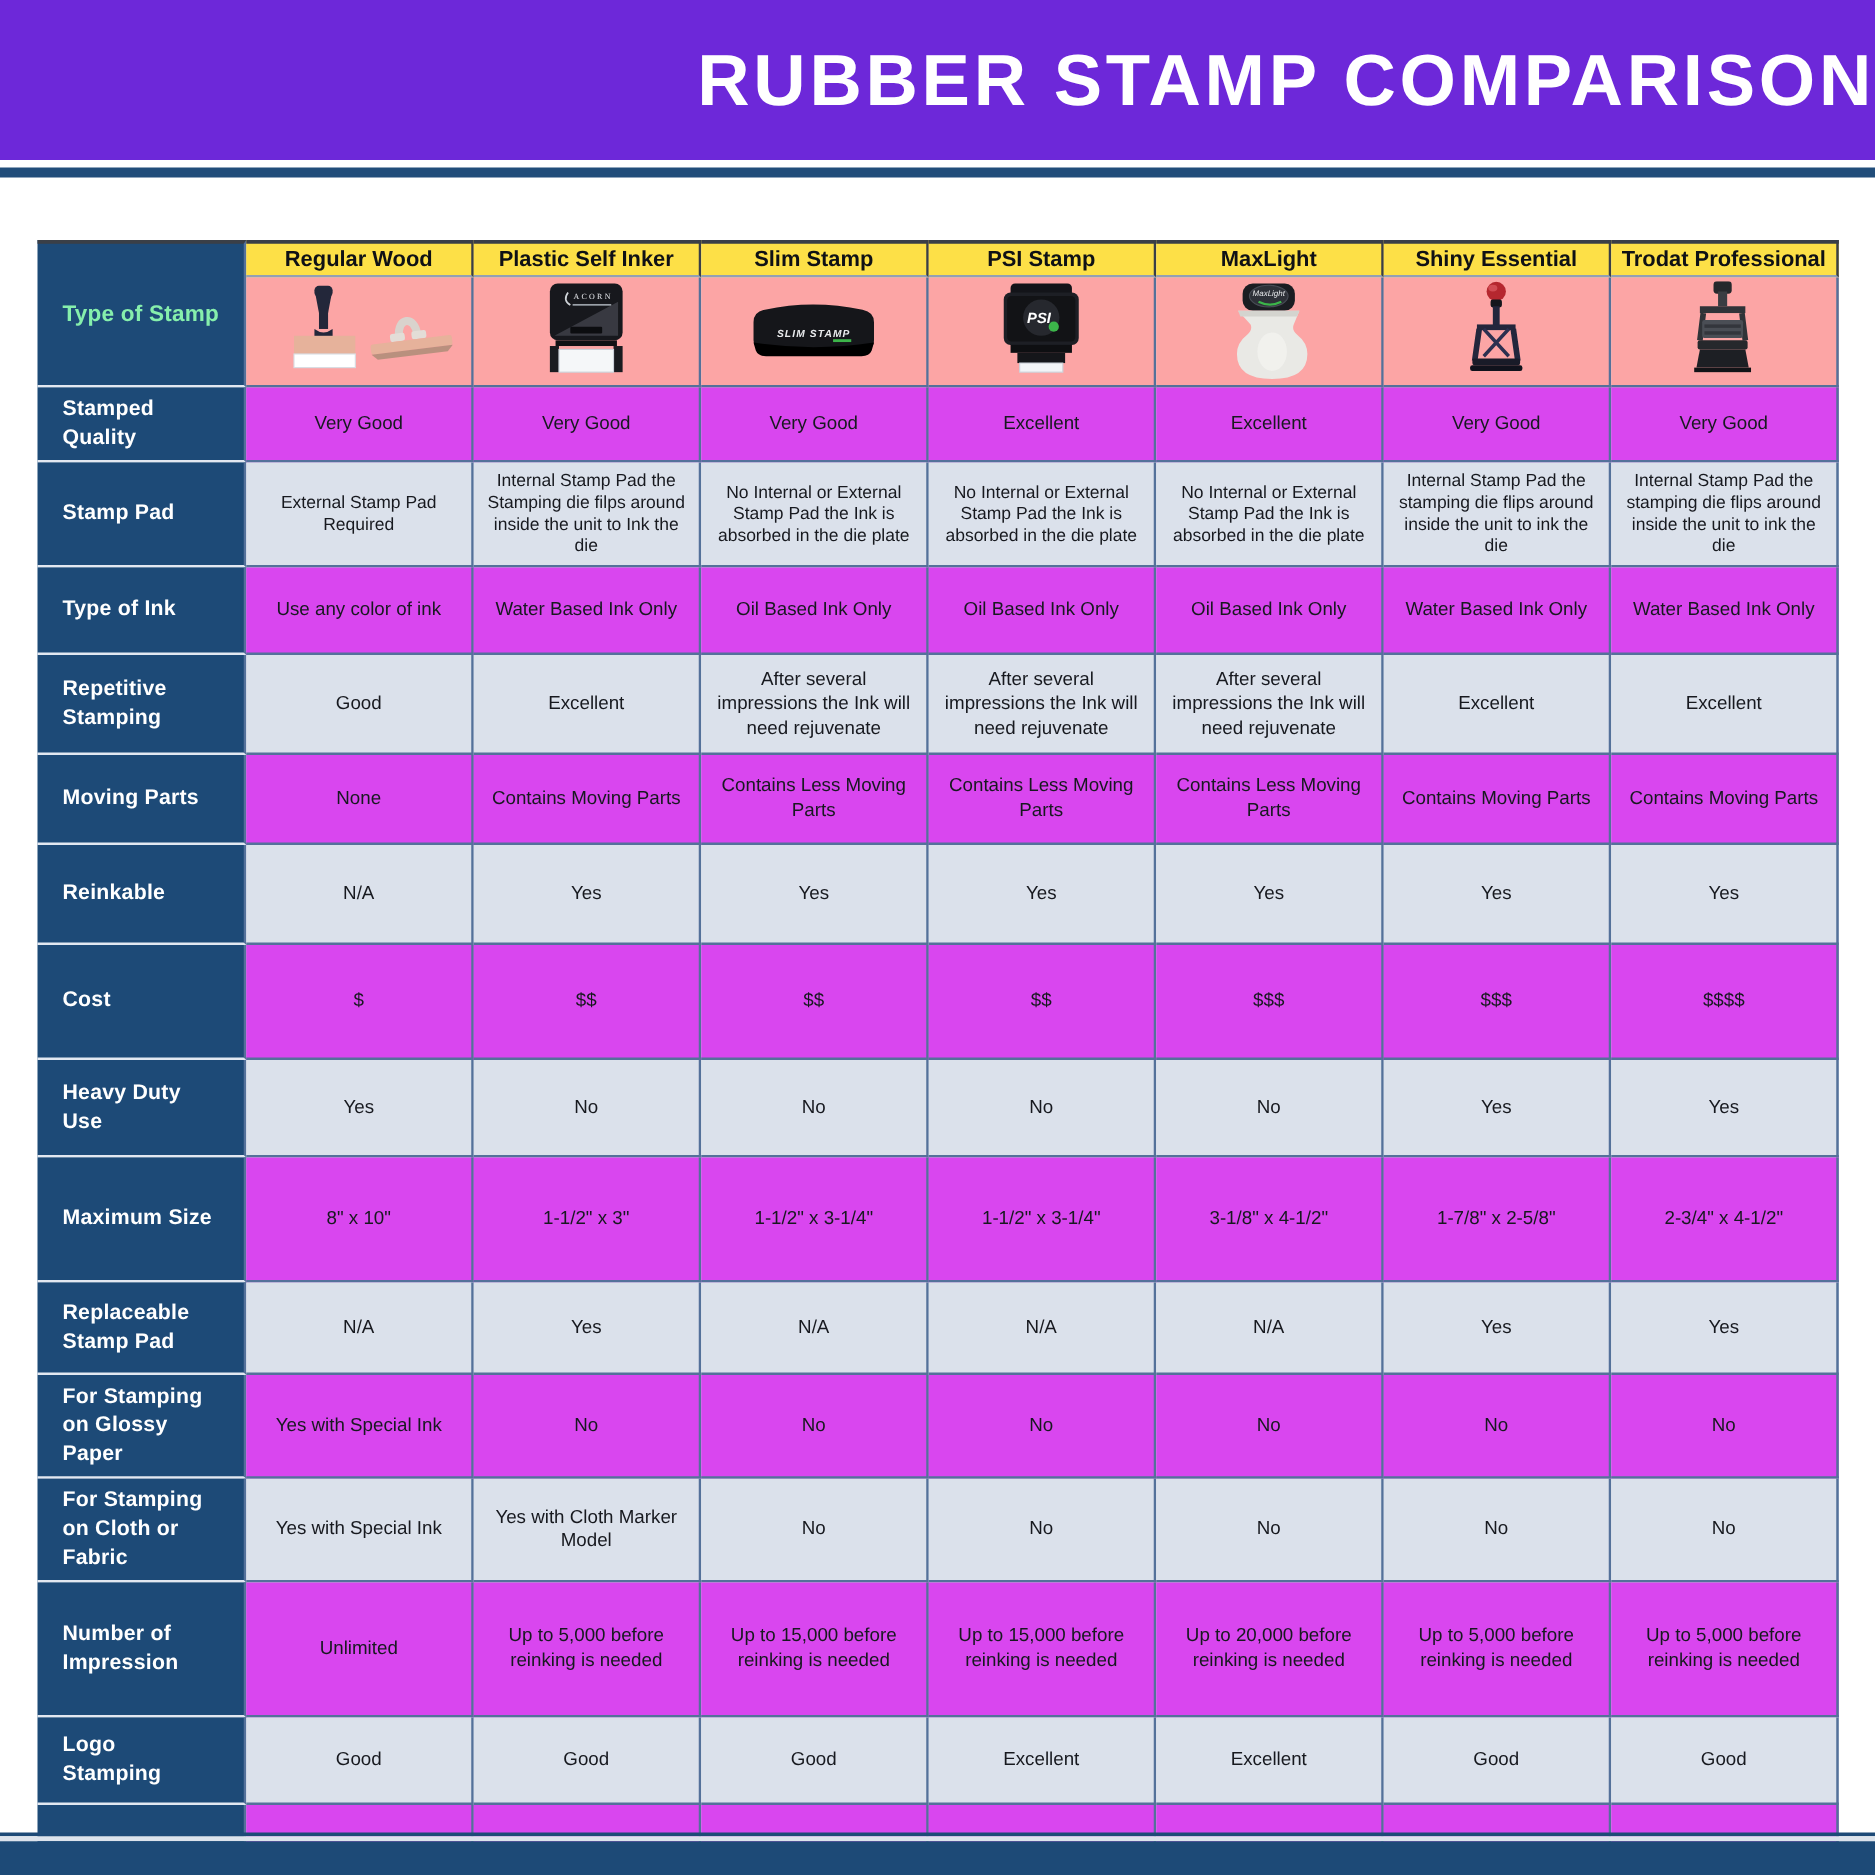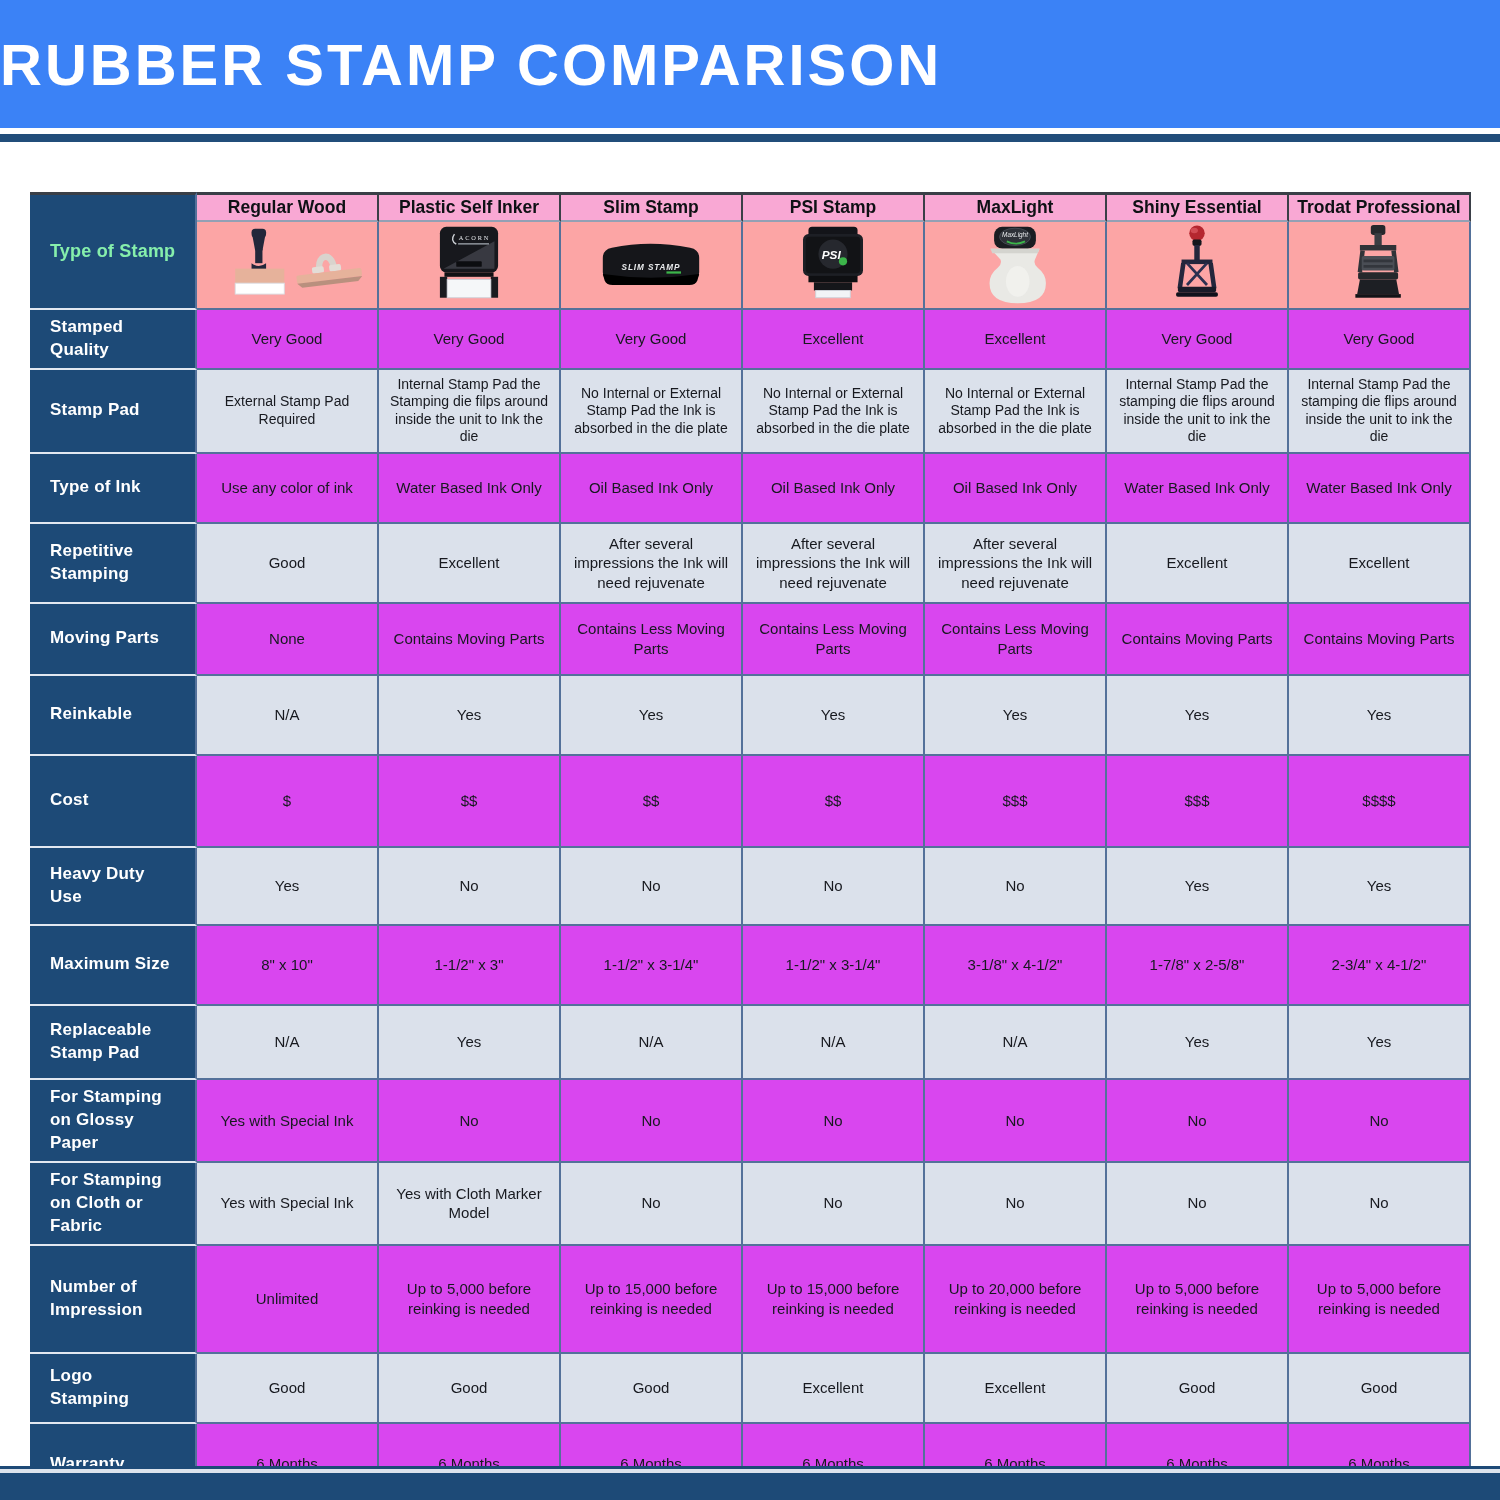--- a/index.html
+++ b/index.html
@@ -7,24 +7,24 @@
   body {
     position: relative;
     background: #ffffff;
     font-family: "Liberation Sans", sans-serif;
     overflow: hidden;
   }
 
   
   .banner {
     height: 128px;
-    background: #3b82f6;
+    background: #6d28d9;
     display: flex;
     align-items: center;
-    justify-content: flex-start;
+    justify-content: flex-end;
   }
   .banner h1 {
     color: #ffffff;
     font-size: 58px;
     font-weight: bold;
     letter-spacing: 3px;
   }
   .banner-gap { height: 6px; background: #ffffff; }
   .banner-stripe { height: 8px; background: #214d7a; }
 
@@ -32,21 +32,21 @@
   .table-wrap { margin: 50px 30px 0 30px; }
   table {
     border-collapse: separate;
     border-spacing: 0;
     table-layout: fixed;
     width: 1441px;
   }
   th, td { vertical-align: middle; }
 
   .chead {
-    background: #f9a8d4;
+    background: #fde047;
     color: #0f1115;
     font-weight: bold;
     font-size: 17.5px;
     text-align: center;
     height: 27px;
     padding: 2px 4px;
     border-top: 3px solid #3a3f47;
     border-right: 2px solid #3a3f47;
     border-bottom: 2px solid #93a0b4;
   }
@@ -315,21 +315,21 @@
     <tr class="a" style="height:78px">
       <th class="rlabel">Heavy Duty Use</th>
       <td class="c">Yes</td>
       <td class="c">No</td>
       <td class="c">No</td>
       <td class="c">No</td>
       <td class="c">No</td>
       <td class="c">Yes</td>
       <td class="c">Yes</td>
     </tr>
-    <tr class="w" style="height:80px">
+    <tr class="w" style="height:100px">
       <th class="rlabel">Maximum Size</th>
       <td class="c">8" x 10"</td>
       <td class="c">1-1/2" x 3"</td>
       <td class="c">1-1/2" x 3-1/4"</td>
       <td class="c">1-1/2" x 3-1/4"</td>
       <td class="c">3-1/8" x 4-1/2"</td>
       <td class="c">1-7/8" x 2-5/8"</td>
       <td class="c">2-3/4" x 4-1/2"</td>
     </tr>
     <tr class="a" style="height:74px">

